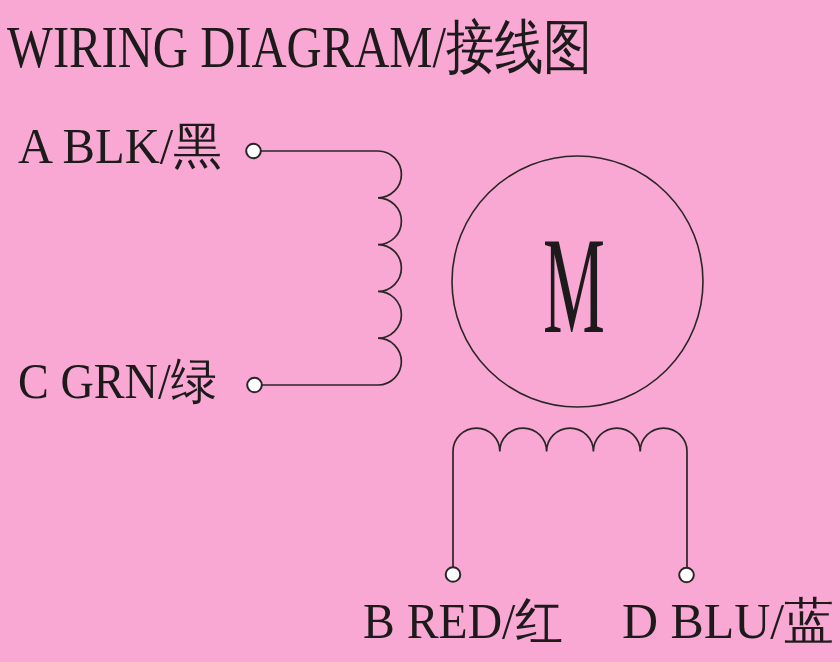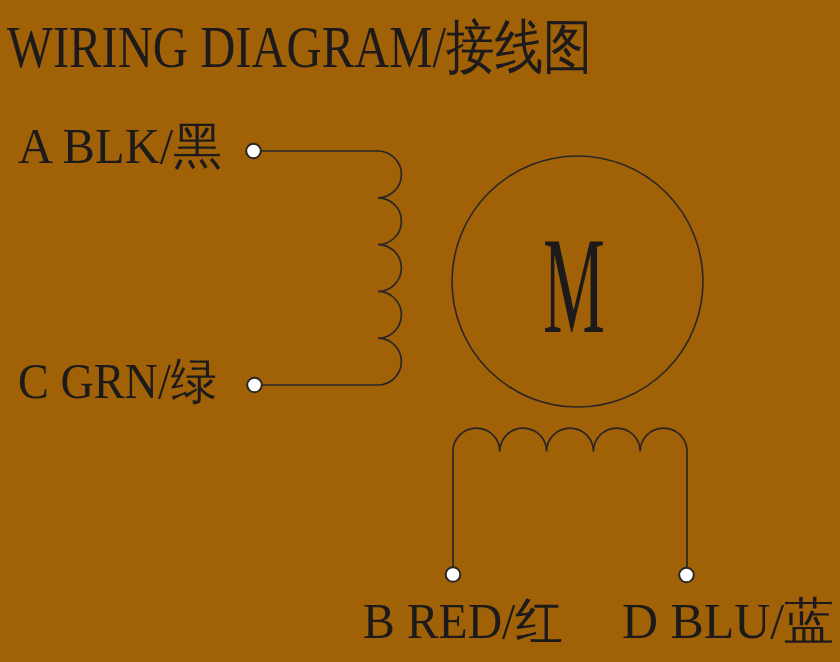--- a/index.html
+++ b/index.html
@@ -4,21 +4,21 @@
 <style>
   html, body {
     margin: 0;
     padding: 0;
     background: #ffffff;
   }
   .page {
     position: relative;
     width: 840px;
     height: 662px;
-    background: #a16207;
+    background: #f9a8d4;
     overflow: hidden;
   }
   svg {
     display: block;
   }
   .ink-line {
     fill: none;
     stroke: #2a2626;
     stroke-width: 1.7;
     stroke-linecap: round;

